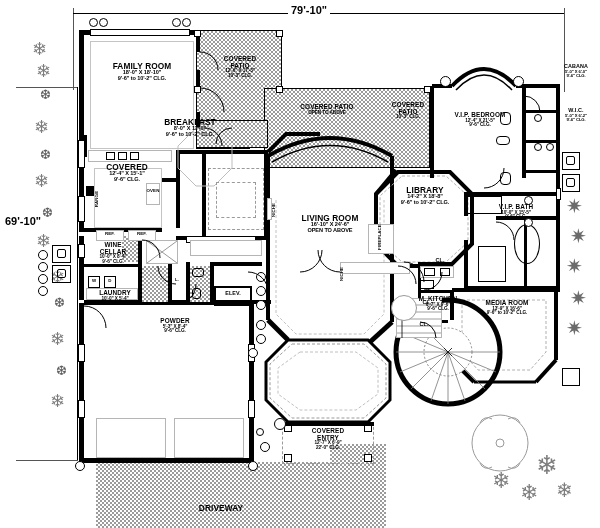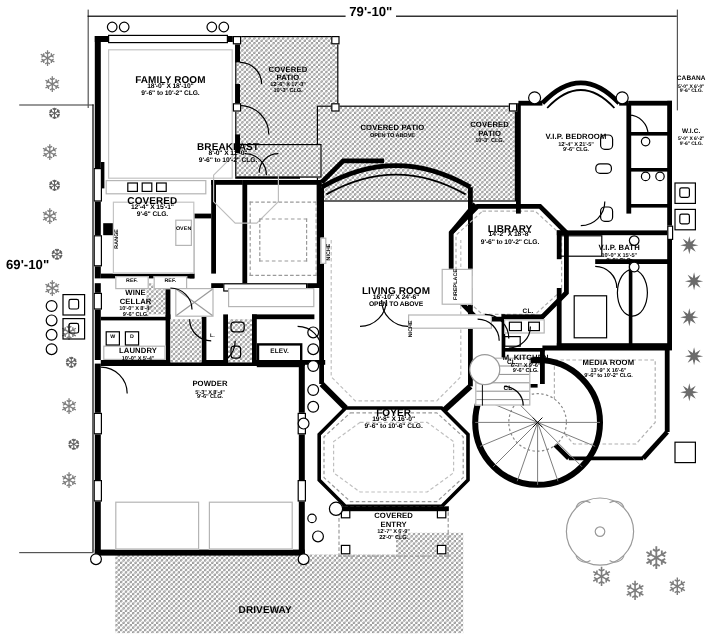--- a/index.html
+++ b/index.html
@@ -522,21 +522,21 @@
     <span class="cl">9'-6" CLG.</span>
   </div>
 
   <div class="lbl sm" style="left:480px;top:204px;width:72px;">
     <span class="nm">V.I.P. BATH</span>
     <span class="dm">10'-0" X 15'-5"</span>
     <span class="cl">9'-6" CLG.</span>
   </div>
 
 
-  <div class="lbl" style="left:278px;top:214px;width:104px;margin-top:24px;">
+  <div class="lbl" style="left:278px;top:214px;width:104px;">
     <span class="nm">LIVING ROOM</span>
     <span class="dm">16'-10" X 24'-6"</span>
     <span class="cl">OPEN TO ABOVE</span>
   </div>
 
   <div class="lbl" style="left:382px;top:186px;width:86px;">
     <span class="nm">LIBRARY</span>
     <span class="dm">14'-2" X 18'-8"</span>
     <span class="cl">9'-6" to 10'-2" CLG.</span>
   </div>
@@ -554,25 +554,20 @@
     <span class="cl">9'-6" CLG.</span>
   </div>
 
   <div class="lbl sm" style="left:140px;top:318px;width:70px;">
     <span class="nm">POWDER</span>
     <span class="dm">5'-3" X 8'-4"</span>
     <span class="cl">9'-6" CLG.</span>
   </div>
 
 
-  <div class="lbl" style="left:282px;top:340px;width:92px;">
-    <span class="nm">FOYER</span>
-    <span class="dm">19'-8" X 16'-0"</span>
-    <span class="cl">9'-6" to 10'-6" CLG.</span>
-  </div>
 
   <div class="lbl sm" style="left:292px;top:428px;width:72px;">
     <span class="nm">COVERED</span>
     <span class="nm">ENTRY</span>
     <span class="dm">12'-7" X 6'-9"</span>
     <span class="cl">22'-0" CLG.</span>
   </div>
 
   <div class="lbl sm" style="left:404px;top:296px;width:68px;">
     <span class="nm">M. KITCHEN</span>

